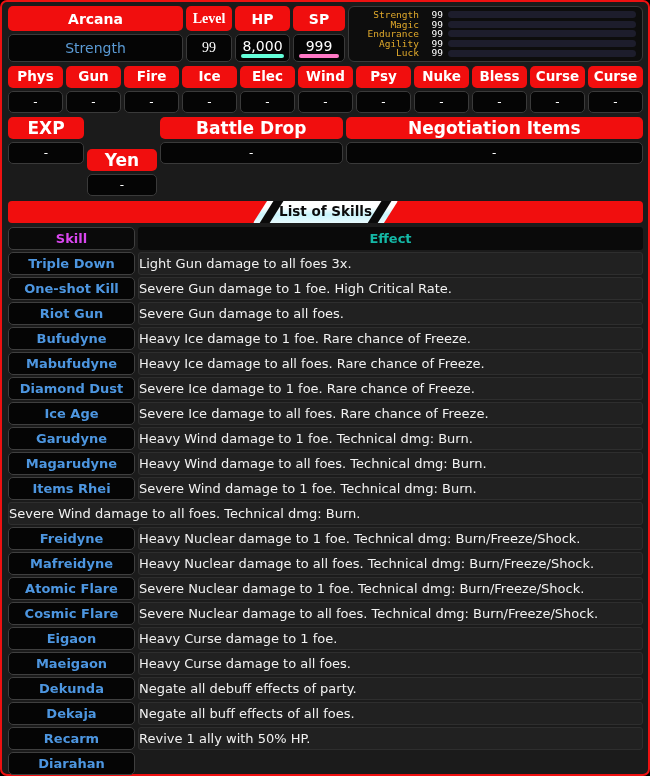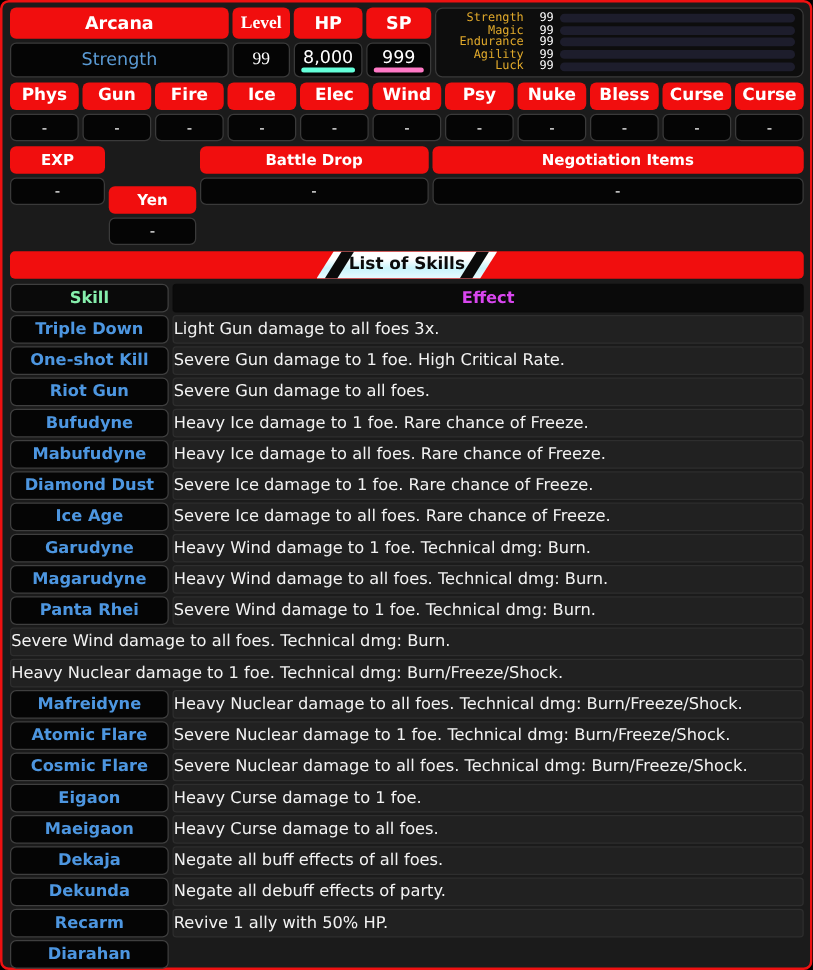--- a/index.html
+++ b/index.html
@@ -168,21 +168,21 @@
     display: flex;
     gap: 3px;
     margin-top: 4px;
   }
   .rw-col {
     display: flex;
     flex-direction: column;
     gap: 3px;
     min-width: 0;
   }
-  .rw-col > .pill { height: 22px; font-size: 12px; }
+  .rw-col > .pill { height: 22px; font-size: 17px; }
   .rw-col > .cell { height: 22px; font-size: 12px; }
   .rw-exp { flex: 0 0 76px; }
   .rw-yen { flex: 0 0 70px; margin-top: 32px; }
   .rw-drop { flex: 1 1 0; }
   .rw-neg  { flex: 1.63 1 0; }
 
   
   .banner {
     position: relative;
     margin-top: 5px;
@@ -266,27 +266,27 @@
     align-items: center;
     box-sizing: border-box;
     padding-left: 0;
     color: #f2f2f2;
     font-size: 13px;
     line-height: 1;
     white-space: nowrap;
     overflow: hidden;
   }
   .srow.head .sname {
-    color: #86efac;
+    color: #d946ef;
     background: #0a0a0a;
   }
   .srow.head .seffect {
     background: #0a0a0a;
     border-color: #0a0a0a;
-    color: #d946ef;
+    color: #14b8a6;
     font-weight: bold;
     justify-content: center;
     padding-left: 0;
   }
 </style>
 </head>
 <body>
 
 <div id="frame">
 
@@ -463,27 +463,28 @@
         </div>
         <div class="srow">
           <div class="sname">Garudyne</div>
           <div class="seffect">Heavy Wind damage to 1 foe. Technical dmg: Burn.</div>
         </div>
         <div class="srow">
           <div class="sname">Magarudyne</div>
           <div class="seffect">Heavy Wind damage to all foes. Technical dmg: Burn.</div>
         </div>
         <div class="srow">
-          <div class="sname">Panta Rhei</div>
+          <div class="sname">Items Rhei</div>
           <div class="seffect">Severe Wind damage to 1 foe. Technical dmg: Burn.</div>
         </div>
         <div class="srow">
           <div class="seffect">Severe Wind damage to all foes. Technical dmg: Burn.</div>
         </div>
         <div class="srow">
+          <div class="sname">Freidyne</div>
           <div class="seffect">Heavy Nuclear damage to 1 foe. Technical dmg: Burn/Freeze/Shock.</div>
         </div>
         <div class="srow">
           <div class="sname">Mafreidyne</div>
           <div class="seffect">Heavy Nuclear damage to all foes. Technical dmg: Burn/Freeze/Shock.</div>
         </div>
         <div class="srow">
           <div class="sname">Atomic Flare</div>
           <div class="seffect">Severe Nuclear damage to 1 foe. Technical dmg: Burn/Freeze/Shock.</div>
         </div>
@@ -493,28 +494,28 @@
         </div>
         <div class="srow">
           <div class="sname">Eigaon</div>
           <div class="seffect">Heavy Curse damage to 1 foe.</div>
         </div>
         <div class="srow">
           <div class="sname">Maeigaon</div>
           <div class="seffect">Heavy Curse damage to all foes.</div>
         </div>
         <div class="srow">
+          <div class="sname">Dekunda</div>
+          <div class="seffect">Negate all debuff effects of party.</div>
+        </div>
+        <div class="srow">
           <div class="sname">Dekaja</div>
           <div class="seffect">Negate all buff effects of all foes.</div>
         </div>
         <div class="srow">
-          <div class="sname">Dekunda</div>
-          <div class="seffect">Negate all debuff effects of party.</div>
-        </div>
-        <div class="srow">
           <div class="sname">Recarm</div>
           <div class="seffect">Revive 1 ally with 50% HP.</div>
         </div>
         <div class="srow">
           <div class="sname">Diarahan</div>
         </div>
       </div>
   </div>
 
 </div>

